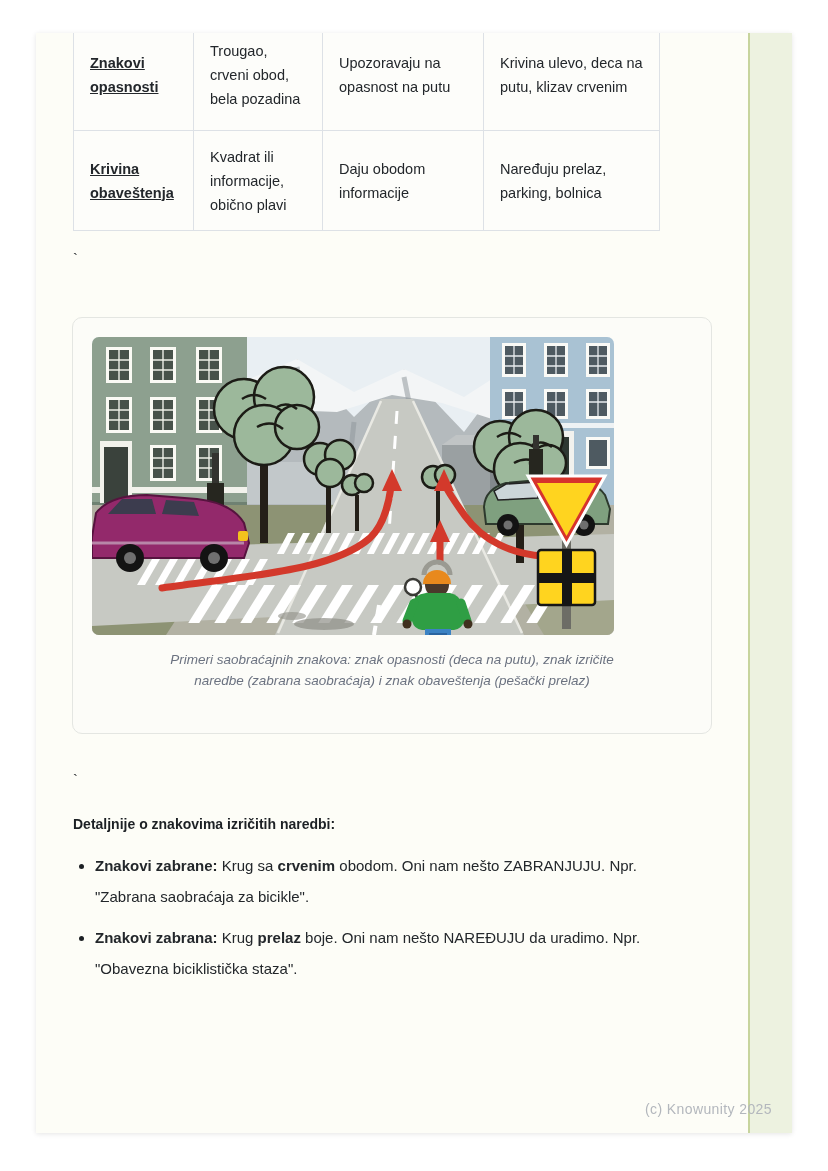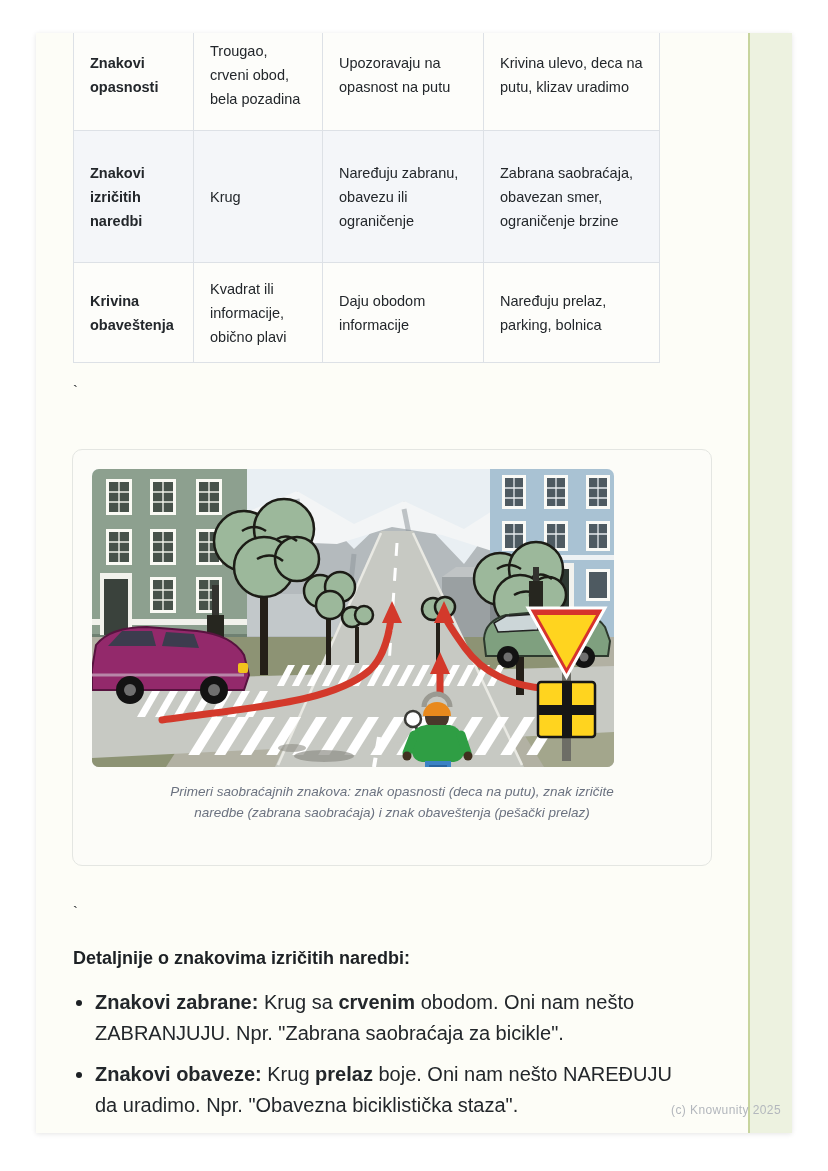--- a/index.html
+++ b/index.html
@@ -40,21 +40,21 @@
     font-size: 14.5px;
     line-height: 24px;
   }
   .sign-table td {
     border: 1px solid #dde1e6;
     padding: 13px 16px;
     vertical-align: middle;
     background: #fdfdfa;
   }
   .sign-table tr.alt td { background: #f4f6f9; }
-  .sign-table td.c-name { font-weight: bold; }
+  .sign-table td.c-name { font-weight: bold; text-decoration: underline; }
   .col1 { width: 120px; } .col2 { width: 129px; }
   .col3 { width: 161px; } .col4 { width: 176px; }
   tr.row1 td { height: 111px; }
   tr.row2 td { height: 132px; }
   tr.row3 td { height: 100px; }
   
   .stray { font-size: 15px; color: #23272b; height: 24px; line-height: 24px; }
   .stray-1 { margin-top: 16px; }
   .stray-2 { margin-top: 34px; }
   
@@ -78,63 +78,57 @@
     max-width: 474px;
     text-align: center;
     font-style: italic;
     font-size: 13.5px;
     line-height: 21px;
     color: #6b7280;
   }
   
   .section-heading {
     margin-top: 24px;
-    font-size: 18px;
+    font-size: 14px;
     font-weight: bold;
     color: #1c2024;
   }
   ul.rules-list {
     margin: 18px 0 0 0;
     padding-left: 22px;
     width: 625px;
-    font-size: 20px;
+    font-size: 15px;
     line-height: 31px;
   }
   ul.rules-list li { margin-bottom: 10px; }
   ul.rules-list li::marker { color: #1c2024; }
   .copyright {
     position: absolute;
-    right: 11px; bottom: 16px;
-    font-size: 12px;
+    right: 20px; bottom: 16px;
+    font-size: 14px;
     letter-spacing: .4px;
     color: #b3b7bd;
     z-index: 3;
   }
 </style>
 </head>
 <body>
 
 <div class="page-card">
   <div class="green-strip"></div>
 
   <div class="content">
 
     <table class="sign-table">
       <tbody>
         <tr class="row1">
           <td class="c-name col1">Znakovi opasnosti</td>
           <td class="col2">Trougao, crveni obod, bela pozadina</td>
           <td class="col3">Upozoravaju na opasnost na putu</td>
-          <td class="col4">Krivina ulevo, deca na putu, klizav uradimo</td>
-        </tr>
-        <tr class="row2 alt">
-          <td class="c-name col1">Znakovi izričitih naredbi</td>
-          <td class="col2">Krug</td>
-          <td class="col3">Naređuju zabranu, obavezu ili ograničenje</td>
-          <td class="col4">Zabrana saobraćaja, obavezan smer, ograničenje brzine</td>
+          <td class="col4">Krivina ulevo, deca na putu, klizav crvenim</td>
         </tr>
         <tr class="row3">
           <td class="c-name col1">Krivina obaveštenja</td>
           <td class="col2">Kvadrat ili informacije, obično plavi</td>
           <td class="col3">Daju obodom informacije</td>
           <td class="col4">Naređuju prelaz, parking, bolnica</td>
         </tr>
       </tbody>
     </table>
 
@@ -392,19 +386,19 @@
       </div>
       <div class="figure-caption">Primeri saobraćajnih znakova: znak opasnosti (deca na putu), znak izričite naredbe (zabrana saobraćaja) i znak obaveštenja (pešački prelaz)</div>
     </div>
 
     <div class="stray stray-2">`</div>
 
     <div class="section-heading">Detaljnije o znakovima izričitih naredbi:</div>
 
     <ul class="rules-list">
       <li><b>Znakovi zabrane:</b><span> Krug sa </span><b>crvenim</b><span> obodom. Oni nam nešto ZABRANJUJU. Npr. "Zabrana saobraćaja za bicikle".</span></li>
-      <li><b>Znakovi obaveze:</b><span> Krug </span><b>prelaz</b><span> boje. Oni nam nešto NAREĐUJU da uradimo. Npr. "Obavezna biciklistička staza".</span></li>
+      <li><b>Znakovi zabrana:</b><span> Krug </span><b>prelaz</b><span> boje. Oni nam nešto NAREĐUJU da uradimo. Npr. "Obavezna biciklistička staza".</span></li>
     </ul>
 
   </div>
 
   <div class="copyright">(c) Knowunity 2025</div>
 </div>
 
 </body></html>

